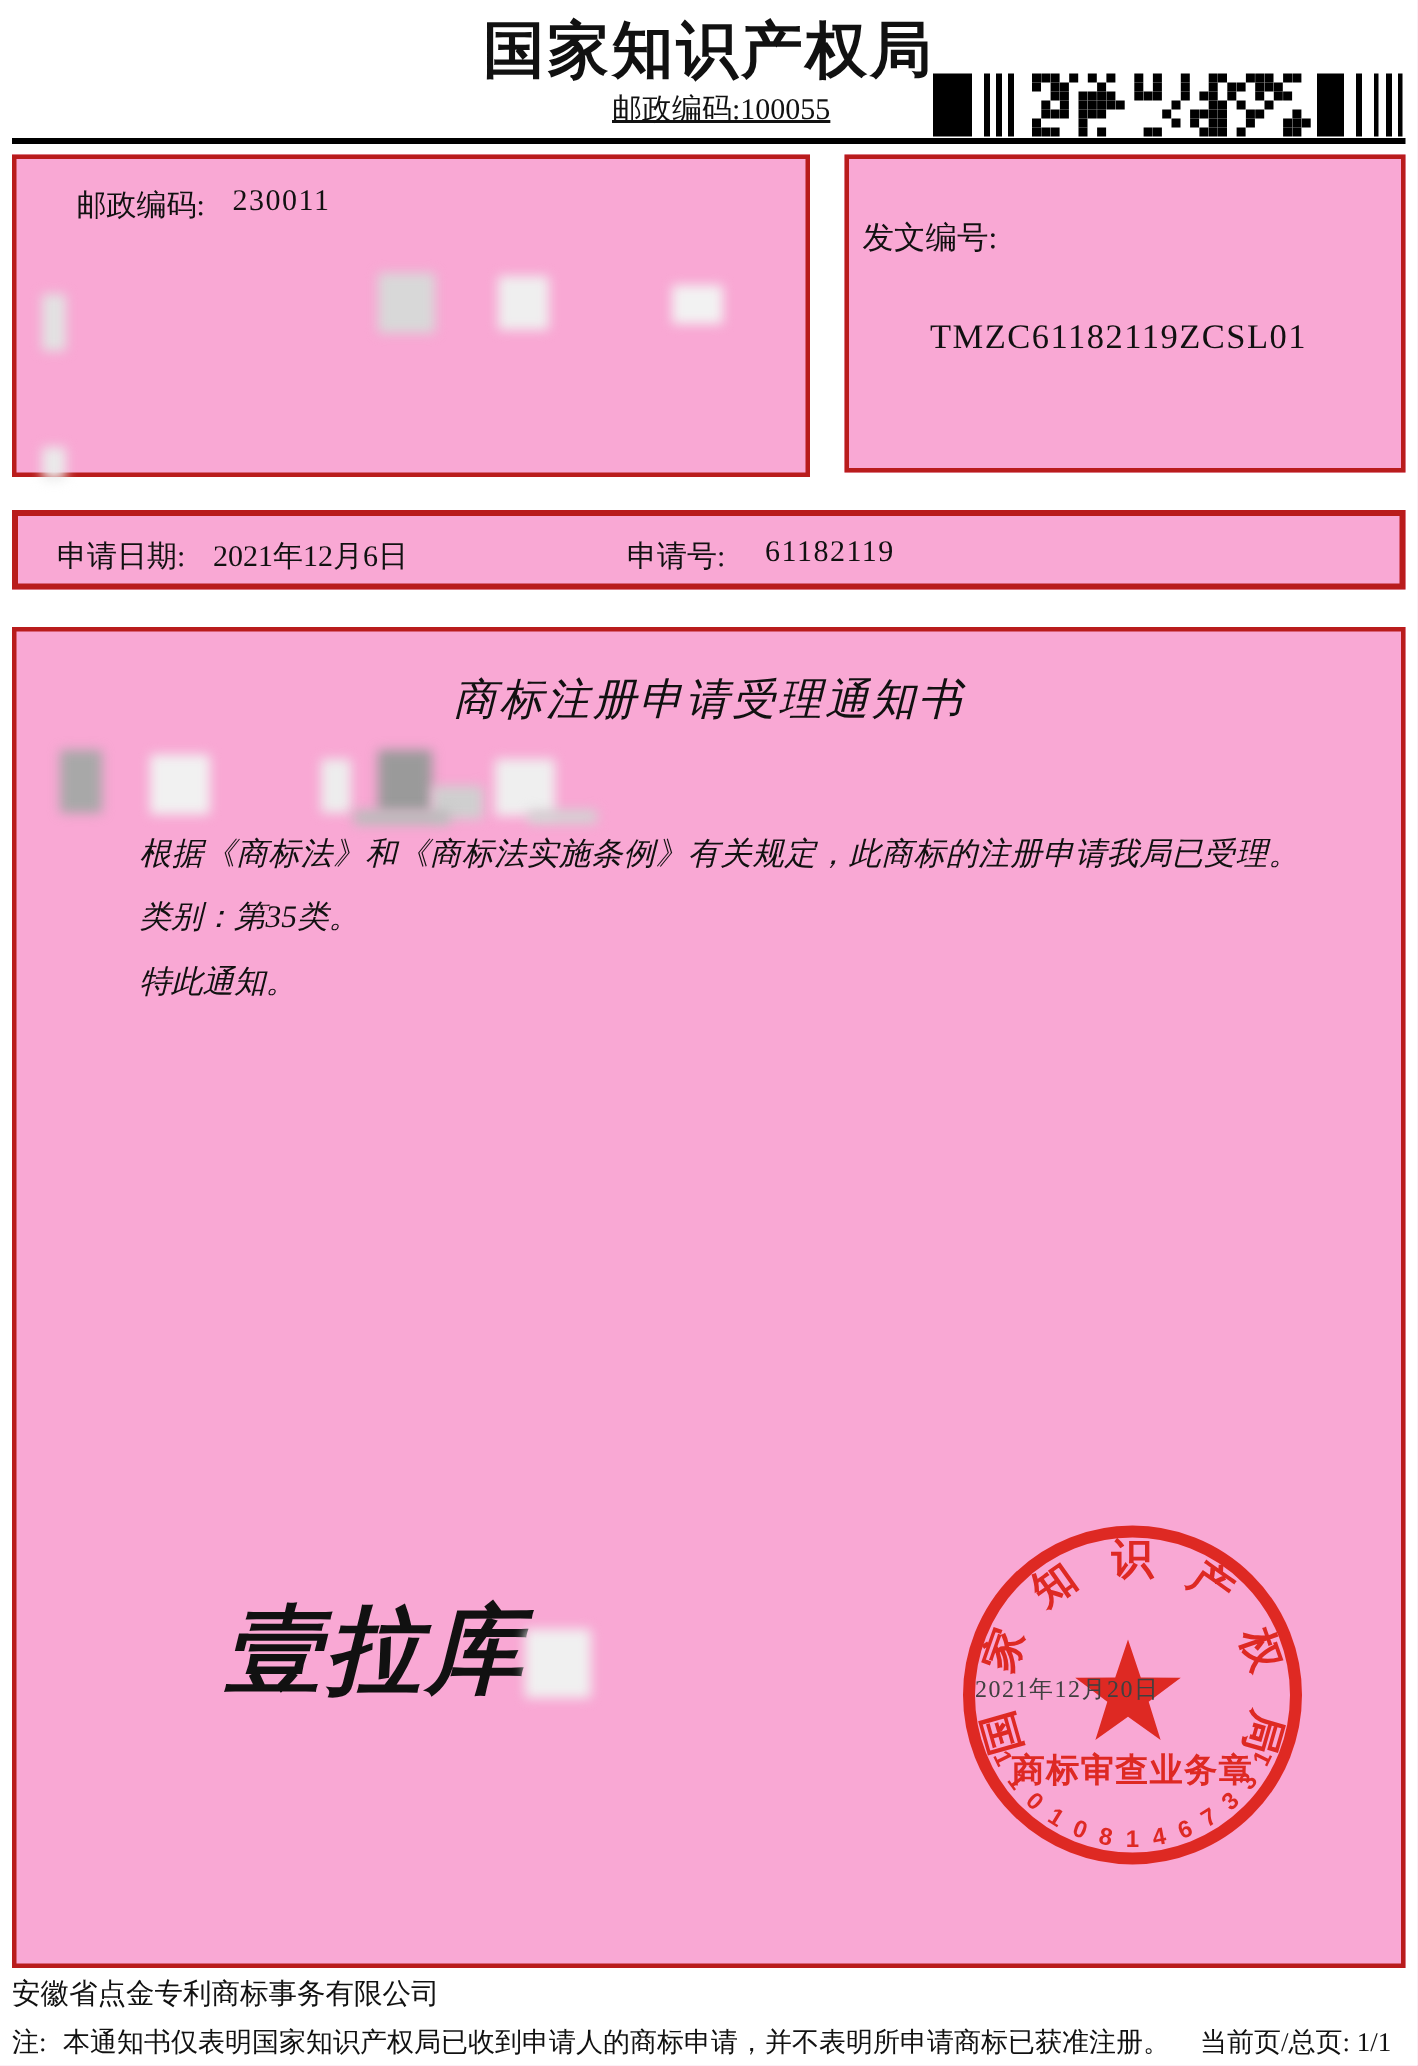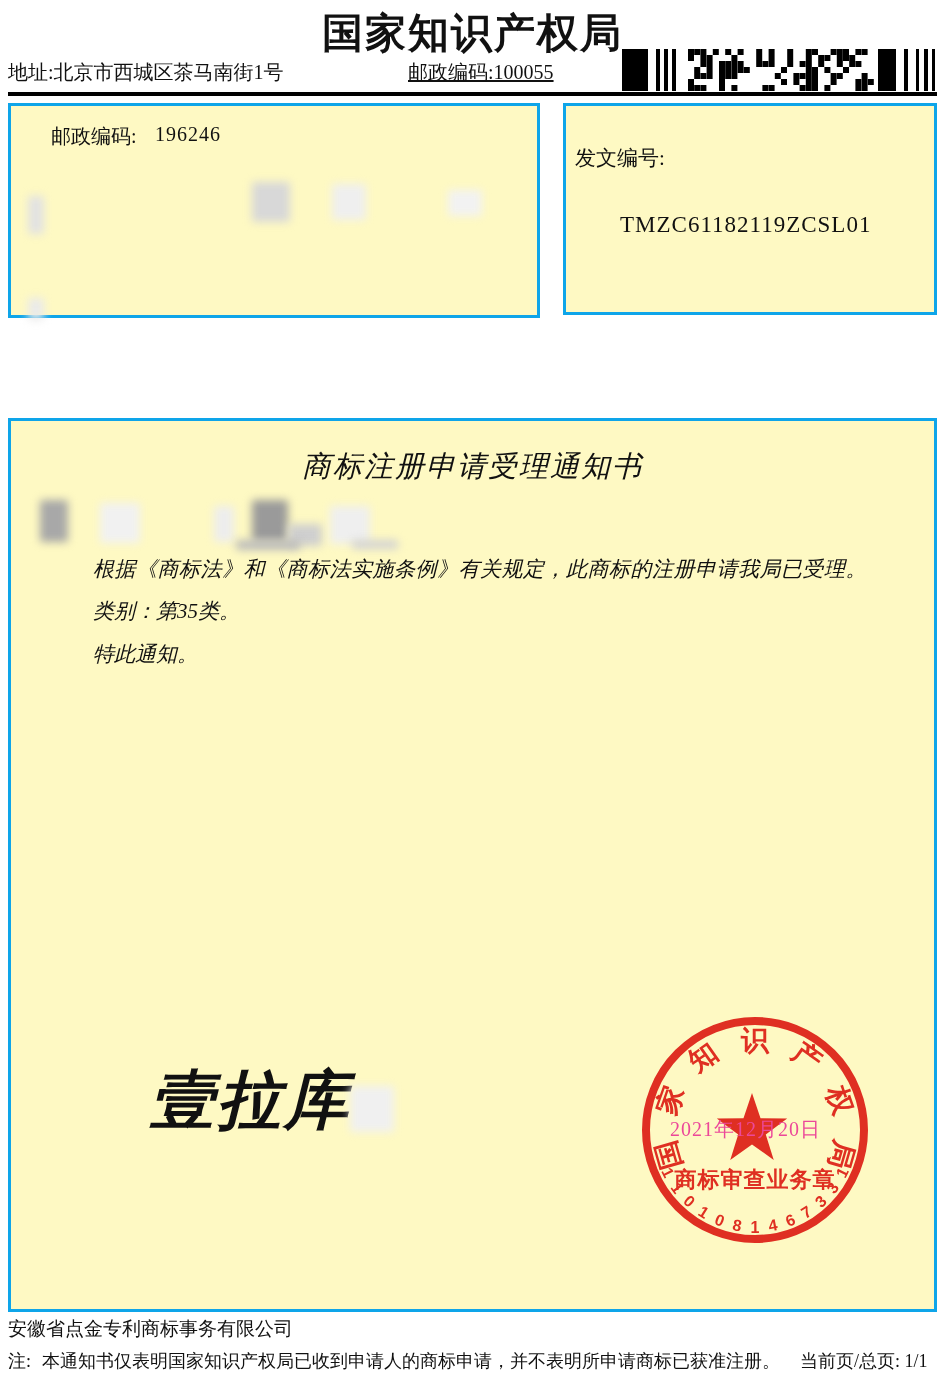--- a/index.html
+++ b/index.html
@@ -12,21 +12,21 @@
 
   
   .doc-title { top:6px; left:0; width:100%; text-align:center;
     font-size:41px; font-weight:bold; letter-spacing:2px; }
   .hdr-line { top:59px; font-size:20px; }
   .hdr-addr { left:8px; }
   .hdr-postal { left:408px;text-decoration:underline; }
   .top-rule { top:92px; left:8px; width:929px; height:4px; background:#000; }
 
   
-  .box { border:3px solid #0ea5e9; box-sizing:border-box; background:#fef9c3; }
+  .box { border:3px solid #b91c1c; box-sizing:border-box; background:#f9a8d4; }
   .box-recipient { top:103px; left:8px;  width:532px; height:215px; }
   .box-issue     { top:103px; left:563px; width:374px; height:212px; }
   .box-date      { top:340px; left:8px;  width:929px; height:53px; border-width:4px; }
   .box-main      { top:418px; left:8px;  width:929px; height:894px;font-style:italic; }
 
   .lbl { font-size:20px; }
   .recipient-postal-label { top:17px; left:40px; }
   .recipient-postal-value { top:17px; left:144px; letter-spacing:1px; }
   .issue-label { top:38px; left:9px; font-size:21px; }
   .issue-value { top:106px; left:54px; font-size:23px; letter-spacing:1px; }
@@ -43,38 +43,37 @@
   .notice-cat   { top:176px; left:82px; font-size:21px; }
   .notice-close { top:219px; left:82px; font-size:21px; }
   .trademark { top:636px; left:139px; font-size:64px; font-weight:bold;
     font-family:"Liberation Sans","DejaVu Sans",sans-serif; letter-spacing:3px; }
 
   
   .redact { position:absolute; filter:blur(4px); border-radius:2px; }
 
   
   .seal-svg { top:1005px; left:630px; }
-  .stamp-date { top:1116px; left:670px; font-size:20px; letter-spacing:1px;
-    color:#ec4899; z-index:5; }
+  .stamp-date { top:1116px; left:650px; font-size:16px; letter-spacing:1px;
+    color:#404040; z-index:5; }
 
   
   .agent-line { top:1316px; left:8px; font-size:19px; }
   .note-label { top:1349px; left:8px;  font-size:18px; }
   .note-text  { top:1349px; left:42px; font-size:18px; }
   .page-indicator { top:1349px; left:800px; font-size:18px; }
 
   .barcode-svg { top:47px; left:616px; }
 </style>
 </head>
 <body>
 
 <div class="page">
 
   <div class="abs doc-title">国家知识产权局</div>
-  <div class="abs hdr-line hdr-addr">地址:北京市西城区茶马南街1号</div>
   <div class="abs hdr-line hdr-postal">邮政编码:100055</div>
   <svg class="abs barcode-svg" id="barcode" width="324" height="46">
       <rect x="6" y="2" width="26" height="42" fill="#000"></rect>
       <rect x="40" y="2" width="4" height="42" fill="#000"></rect>
       <rect x="48" y="2" width="4" height="42" fill="#000"></rect>
       <rect x="56" y="2" width="4" height="42" fill="#000"></rect>
       <rect x="72" y="2" width="6" height="6" fill="#000"></rect>
       <rect x="72" y="8" width="6" height="6" fill="#000"></rect>
       <rect x="72" y="32" width="6" height="6" fill="#000"></rect>
       <rect x="72" y="38" width="6" height="6" fill="#000"></rect>
@@ -171,28 +170,34 @@
       <rect x="262" y="2" width="18" height="42" fill="#000"></rect>
       <rect x="288" y="2" width="4" height="42" fill="#000"></rect>
       <rect x="300" y="2" width="3" height="42" fill="#000"></rect>
       <rect x="308" y="2" width="4" height="42" fill="#000"></rect>
       <rect x="316" y="2" width="3" height="42" fill="#000"></rect>
     </svg>
   <div class="abs top-rule"></div>
 
   <div class="abs box box-recipient">
     <span class="abs lbl recipient-postal-label">邮政编码:</span>
-    <span class="abs lbl recipient-postal-value">196246</span>
+    <span class="abs lbl recipient-postal-value">230011</span>
   </div>
 
   <div class="abs box box-issue">
     <span class="abs issue-label">发文编号:</span>
     <span class="abs issue-value">TMZC61182119ZCSL01</span>
   </div>
 
+  <div class="abs box box-date">
+    <span class="abs lbl date-label">申请日期:</span>
+    <span class="abs lbl date-value">2021年12月6日</span>
+    <span class="abs lbl appno-label">申请号:</span>
+    <span class="abs lbl appno-value">61182119</span>
+  </div>
 
   <div class="abs box box-main">
     <div class="abs notice-title">商标注册申请受理通知书</div>
     <div class="abs notice-par">根据《商标法》和《商标法实施条例》有关规定，此商标的注册申请我局已受理。</div>
     <div class="abs notice-cat">类别：第35类。</div>
     <div class="abs notice-close">特此通知。</div>
     <div class="abs trademark">壹拉库</div>
   </div>
 
   <div class="redact" style="left:252px;top:182px;width:38px;height:40px;background:#d8d8d8;"></div>

